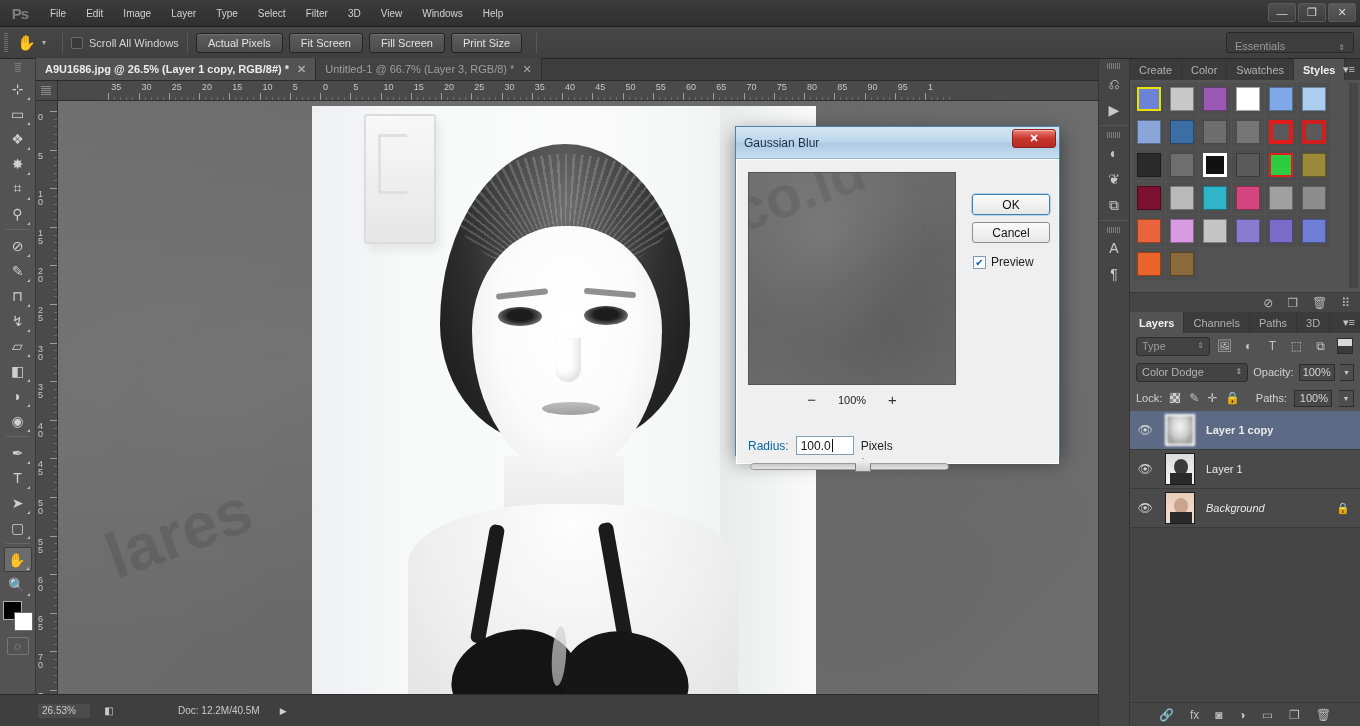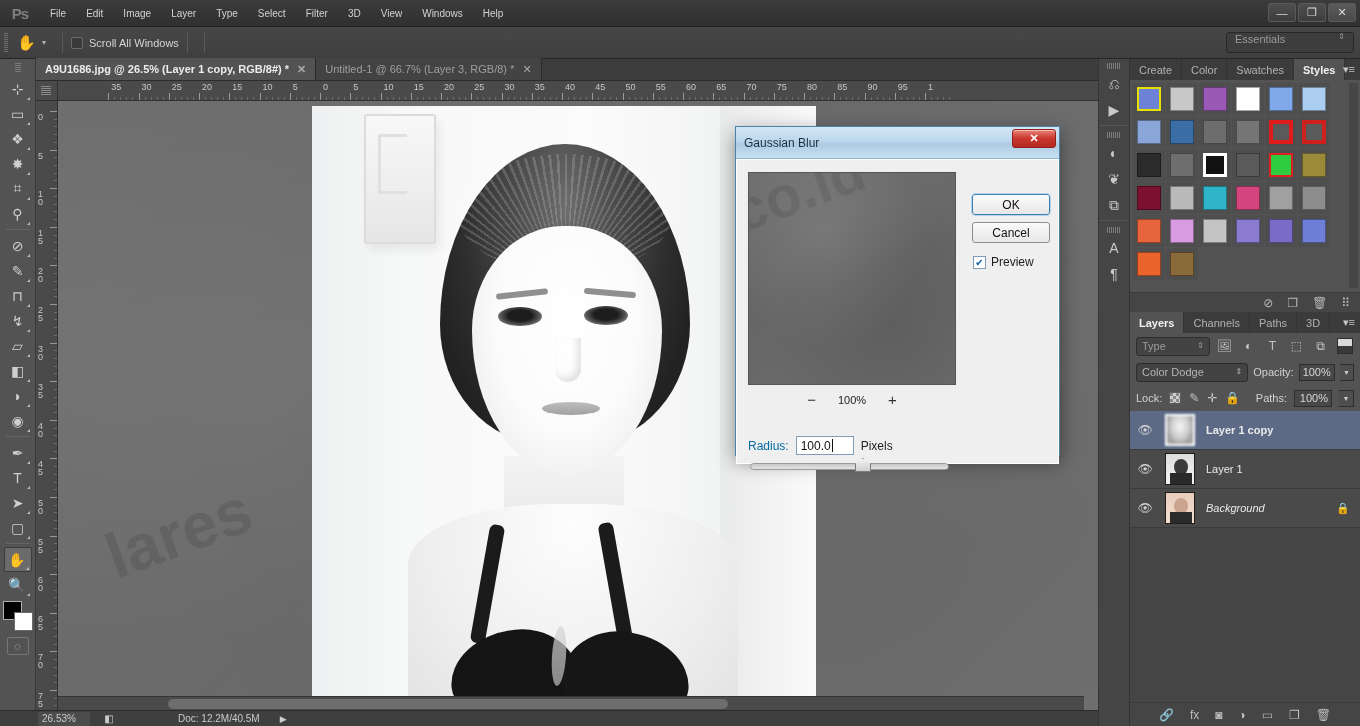--- a/index.html
+++ b/index.html
@@ -56,21 +56,21 @@
   }
   .opt-btn{
     height:20px;padding:0 11px;margin-right:6px;border:1px solid #232323;border-radius:3px;
     background:linear-gradient(#5d5d5d,#4c4c4c);
     font-size:11px;color:#e2e2e2;display:flex;align-items:center;
     box-shadow:inset 0 1px 0 rgba(255,255,255,.12);cursor:pointer;
   }
   #workspace-sel{
     position:absolute;right:6px;top:5px;width:128px;height:21px;
     border:1px solid #272727;border-radius:3px;background:#3d3d3d;
-    font-size:11px;color:#9a9a9a;display:flex;align-items:flex-start;padding:0 8px;
+    font-size:11px;color:#9a9a9a;display:flex;align-items:flex-end;padding:0 8px;
   }
   #workspace-sel .spin{margin-left:auto;font-size:8px;line-height:8px;color:#9a9a9a;text-align:center;}
 
   
   #toolbar{
     position:absolute;left:0;top:59px;width:36px;height:667px;
     background:#535353;border-right:1px solid #3a3a3a;
     display:flex;flex-direction:column;align-items:center;padding-top:4px;
   }
   #tb-grip{width:6px;height:10px;margin-bottom:3px;
@@ -199,21 +199,21 @@
   
   #vscroll{position:absolute;right:0;top:101px;width:14px;height:609px;background:#4a4a4a;
     border-left:1px solid #343434;}
   #vscroll .thumb{position:absolute;left:2px;top:6px;width:10px;height:160px;background:#6d6d6d;border-radius:5px;}
   #hscroll{position:absolute;left:58px;bottom:16px;width:1026px;height:14px;background:#4a4a4a;
     border-top:1px solid #343434;}
   #hscroll .thumb{position:absolute;left:110px;top:2px;width:560px;height:10px;background:#6d6d6d;border-radius:5px;}
 
   
   #statusbar{
-    position:absolute;left:0;bottom:0;width:1130px;height:16px;
+    position:absolute;left:0;bottom:0;width:1130px;height:32px;
     background:#3f3f3f;border-top:1px solid #2b2b2b;display:flex;align-items:center;
     font-size:10px;color:#cacaca;
   }
   #zoomfield{width:52px;height:14px;margin-left:38px;background:#4c4c4c;
     display:flex;align-items:center;padding-left:4px;}
   #status-doc{margin-left:60px;}
   #status-arrow{margin-left:20px;font-size:9px;color:#cfcfcf;}
 
   
   #icondock{
@@ -393,20 +393,26 @@
         <div class="grip-v"></div>
       </div>
     <div id="opt-tool">✋</div>
     <div id="opt-toolcaret">▾</div>
     <div class="vsep"></div>
     <div class="opt-check">
       <div class="cbox"></div>
       <span>Scroll All Windows</span>
     </div>
     <div class="vsep"></div>
+    <div id="opt-buttons" style="display:flex;">
+        <div class="opt-btn">Actual Pixels</div>
+        <div class="opt-btn">Fit Screen</div>
+        <div class="opt-btn">Fill Screen</div>
+        <div class="opt-btn">Print Size</div>
+      </div>
     <div class="vsep"></div>
     <div id="workspace-sel">
       <span>Essentials</span>
       <span class="spin">⇕</span>
     </div>
   </div>
 
   <div id="toolbar">
     <div id="tb-grip"></div>
     <div id="tool-list" style="display:flex;flex-direction:column;align-items:center;">

